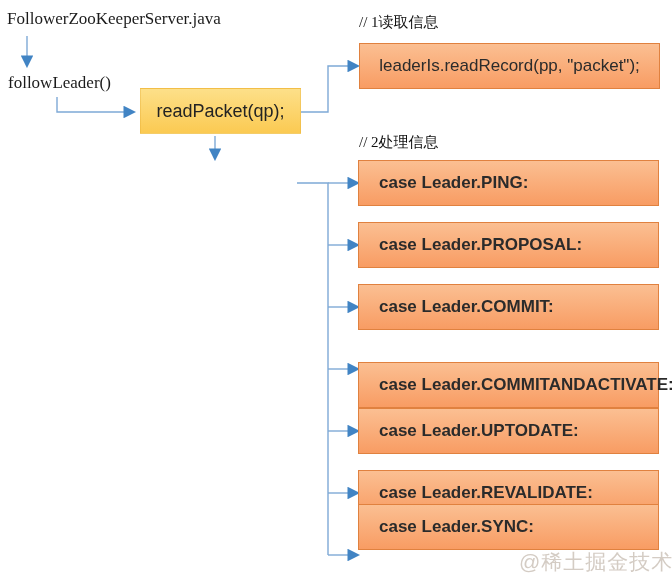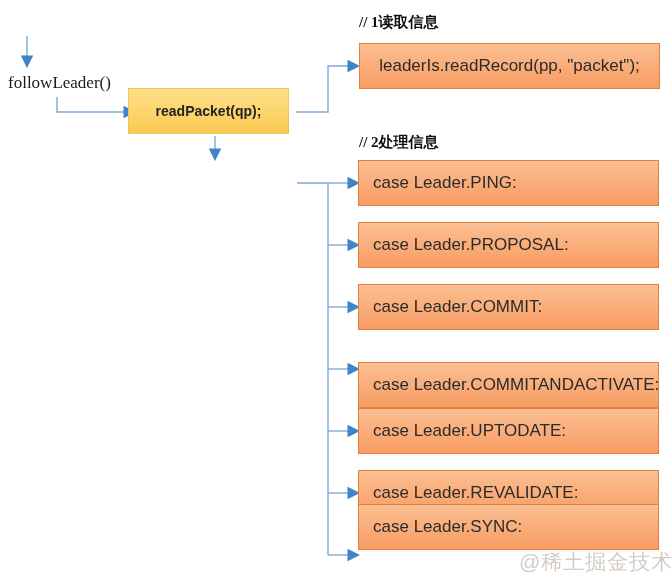--- a/index.html
+++ b/index.html
@@ -14,48 +14,49 @@
   .label{
     position:absolute;
     font-family:"Liberation Serif","DejaVu Serif",serif;
     font-size:17px;color:#1b1b1b;white-space:nowrap;
   }
   .label.title{left:7px;top:9px;}
   .label.follow{left:8px;top:73px;}
   .comment{
     position:absolute;left:359px;
     font-family:"Liberation Serif","DejaVu Serif",serif;
-    font-weight:bold;font-size:15px;color:#111;white-space:nowrap;
+    font-weight:normal;font-size:15px;color:#111;white-space:nowrap;
   }
   .comment.c1{top:13px;}
   .comment.c2{top:133px;}
   .ybox{
-    position:absolute;left:128px;width:161px;height:46px;
+    position:absolute;left:140px;width:161px;height:46px;
     background:linear-gradient(#fde089,#fbca52);
     border:1px solid rgba(226,170,50,0.35);
     box-sizing:border-box;
     display:flex;align-items:center;justify-content:center;
-    font-size:14px;color:#232323;white-space:nowrap;font-weight:bold;
+    font-size:18px;color:#232323;white-space:nowrap;
   }
   .ybox.read{top:88px;}
   .ybox.process{top:159px;}
   .obox{
     position:absolute;left:358px;width:301px;height:46px;
     background:linear-gradient(#fbbf92,#f89c63);
     border:1px solid #e0813f;
     box-sizing:border-box;
     font-size:17px;color:#2b2b2b;white-space:nowrap;
   }
   .obox.leaderis{
     top:43px;left:359px;
     display:flex;align-items:center;justify-content:center;
   }
   .obox.case{
     display:flex;align-items:center;justify-content:flex-start;
-    padding-left:14px;
+    padding-left:20px;
+    font-weight:bold;
   }
   .watermark{
     position:absolute;left:519px;top:548px;
     font-size:21px;color:#d4ccc4;letter-spacing:1px;white-space:nowrap;
   }
 </style>
 </head>
 <body>
 
 <div class="canvas">
@@ -81,20 +82,21 @@
       <path d="M328,183 H350" marker-end="url(#arr)"></path>
       <path d="M328,245 H350" marker-end="url(#arr)"></path>
       <path d="M328,307 H350" marker-end="url(#arr)"></path>
       <path d="M328,369 H350" marker-end="url(#arr)"></path>
       <path d="M328,431 H350" marker-end="url(#arr)"></path>
       <path d="M328,493 H350" marker-end="url(#arr)"></path>
       <path d="M328,555 H350" marker-end="url(#arr)"></path>
     </g>
   </svg>
 
+  <div class="label title">FollowerZooKeeperServer.java</div>
   <div class="label follow">followLeader()</div>
 
   <div class="ybox read">readPacket(qp);</div>
 
   <div class="comment c1">// 1读取信息</div>
   <div class="comment c2">// 2处理信息</div>
 
   <div class="obox leaderis">leaderIs.readRecord(pp, "packet");</div>
 
   <div id="cases">

